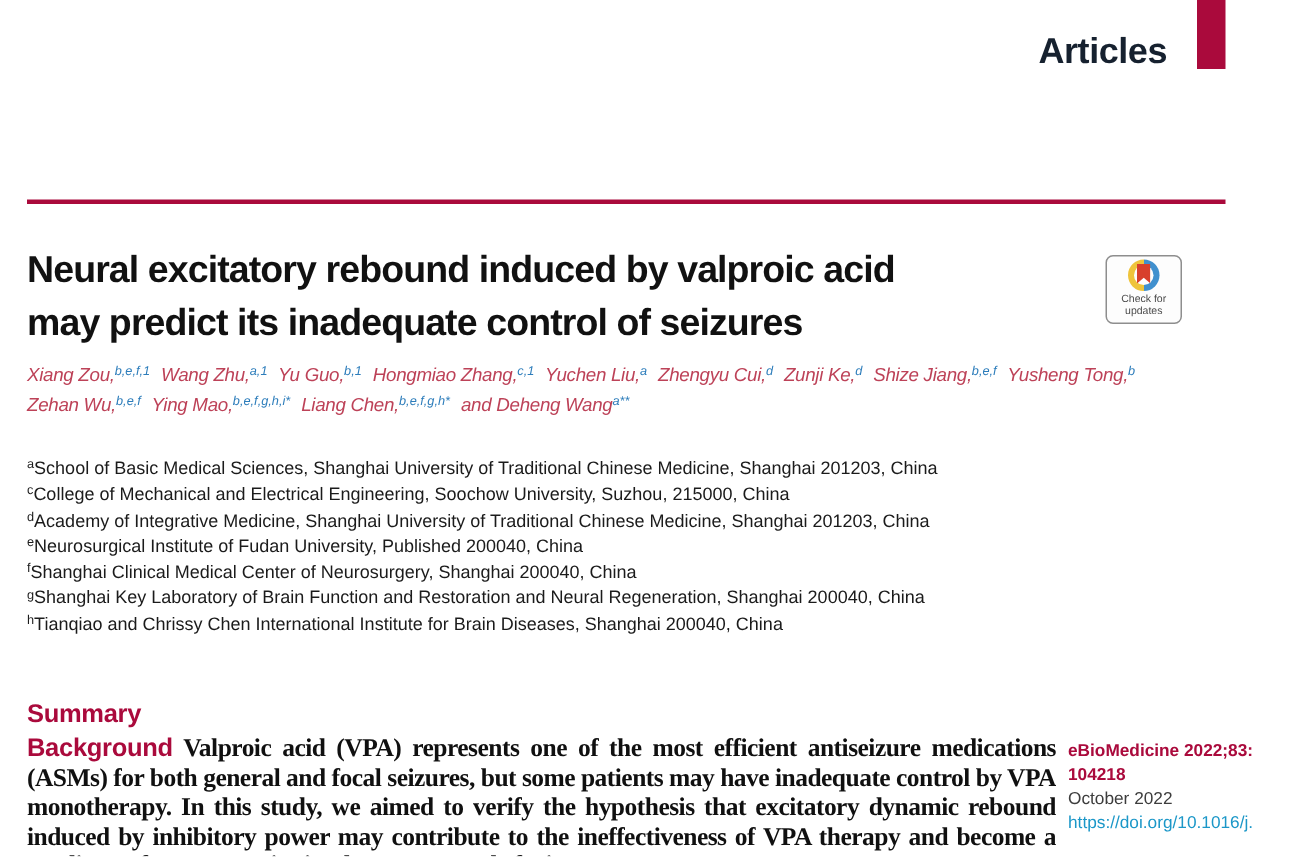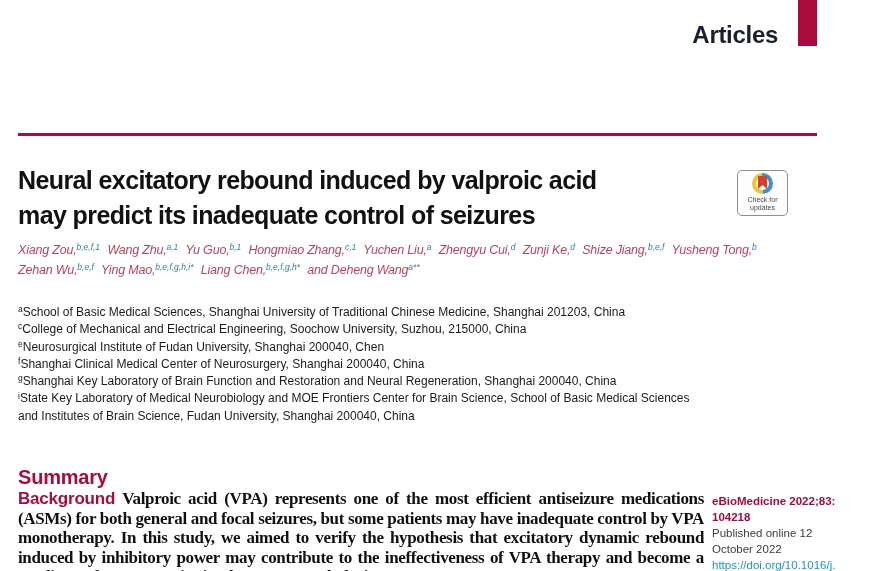--- a/index.html
+++ b/index.html
@@ -76,21 +76,21 @@
   .affils{
     position:absolute;left:18px;top:292px;width:853px;
     font-size:12px;line-height:16.3px;color:#1b1b1b;white-space:nowrap;margin-top:12px;
   }
   .affils sup{
     font-size:8.5px;position:relative;top:-0.45em;vertical-align:baseline;
   }
   
   .summary-h{
     position:absolute;left:18px;top:466px;
-    font-size:20px;font-weight:bold;color:var(--accent-crimson);
+    font-size:17px;font-weight:bold;color:var(--accent-crimson);
     letter-spacing:-0.2px;
   }
   .summary-p{
     position:absolute;left:18px;top:489px;width:686px;height:82px;
     font-family:"Liberation Serif",serif;font-weight:bold;
     font-size:17px;line-height:19.5px;color:#101010;
     text-align:justify;letter-spacing:-0.35px;word-spacing:-1.2px;
     overflow:hidden;
   }
   .bg-label{
@@ -160,36 +160,36 @@
       <span class="author"><span>and Deheng Wang</span><sup>a**</sup></span>
     </div>
 
   <div class="affils">
 
       <div class="affil-row"><sup>a</sup><span>School of Basic Medical Sciences, Shanghai University of Traditional Chinese Medicine, Shanghai 201203, China</span></div>
 
 
       <div class="affil-row"><sup>c</sup><span>College of Mechanical and Electrical Engineering, Soochow University, Suzhou, 215000, China</span></div>
 
+      <div class="affil-row"><sup>d</sup><span>Academy of Integrative Medicine, Shanghai University of Traditional Chinese Medicine, Shanghai 201203, China</span></div>
 
-      <div class="affil-row"><sup>e</sup><span>Neurosurgical Institute of Fudan University, Shanghai 200040, Chen</span></div>
+      <div class="affil-row"><sup>e</sup><span>Neurosurgical Institute of Fudan University, Published 200040, China</span></div>
 
       <div class="affil-row"><sup>f</sup><span>Shanghai Clinical Medical Center of Neurosurgery, Shanghai 200040, China</span></div>
 
       <div class="affil-row"><sup>g</sup><span>Shanghai Key Laboratory of Brain Function and Restoration and Neural Regeneration, Shanghai 200040, China</span></div>
 
+      <div class="affil-row"><sup>h</sup><span>Tianqiao and Chrissy Chen International Institute for Brain Diseases, Shanghai 200040, China</span></div>
 
-      <div class="affil-row"><sup>i</sup><span>State Key Laboratory of Medical Neurobiology and MOE Frontiers Center for Brain Science, School of Basic Medical Sciences</span><br><span>and Institutes of Brain Science, Fudan University, Shanghai 200040, China</span></div>
     </div>
 
   <div class="summary-h">Summary</div>
 
   <p class="summary-p"><span class="bg-label">Background</span> <span>Valproic acid (VPA) represents one of the most efficient antiseizure medications (ASMs) for both general and focal seizures, but some patients may have inadequate control by VPA monotherapy. In this study, we aimed to verify the hypothesis that excitatory dynamic rebound induced by inhibitory power may contribute to the ineffectiveness of VPA therapy and become a predictor of post-operative inadequate control of seizures.</span></p>
 
   <div class="sidebar">
     <div class="cit">eBioMedicine 2022;83:</div>
     <div class="cit">104218</div>
-    <div>Published online 12</div>
     <div>October 2022</div>
     <a class="doi">https://doi.org/10.1016/j.</a>
   </div>
 
 </div>
 
 </body></html>

